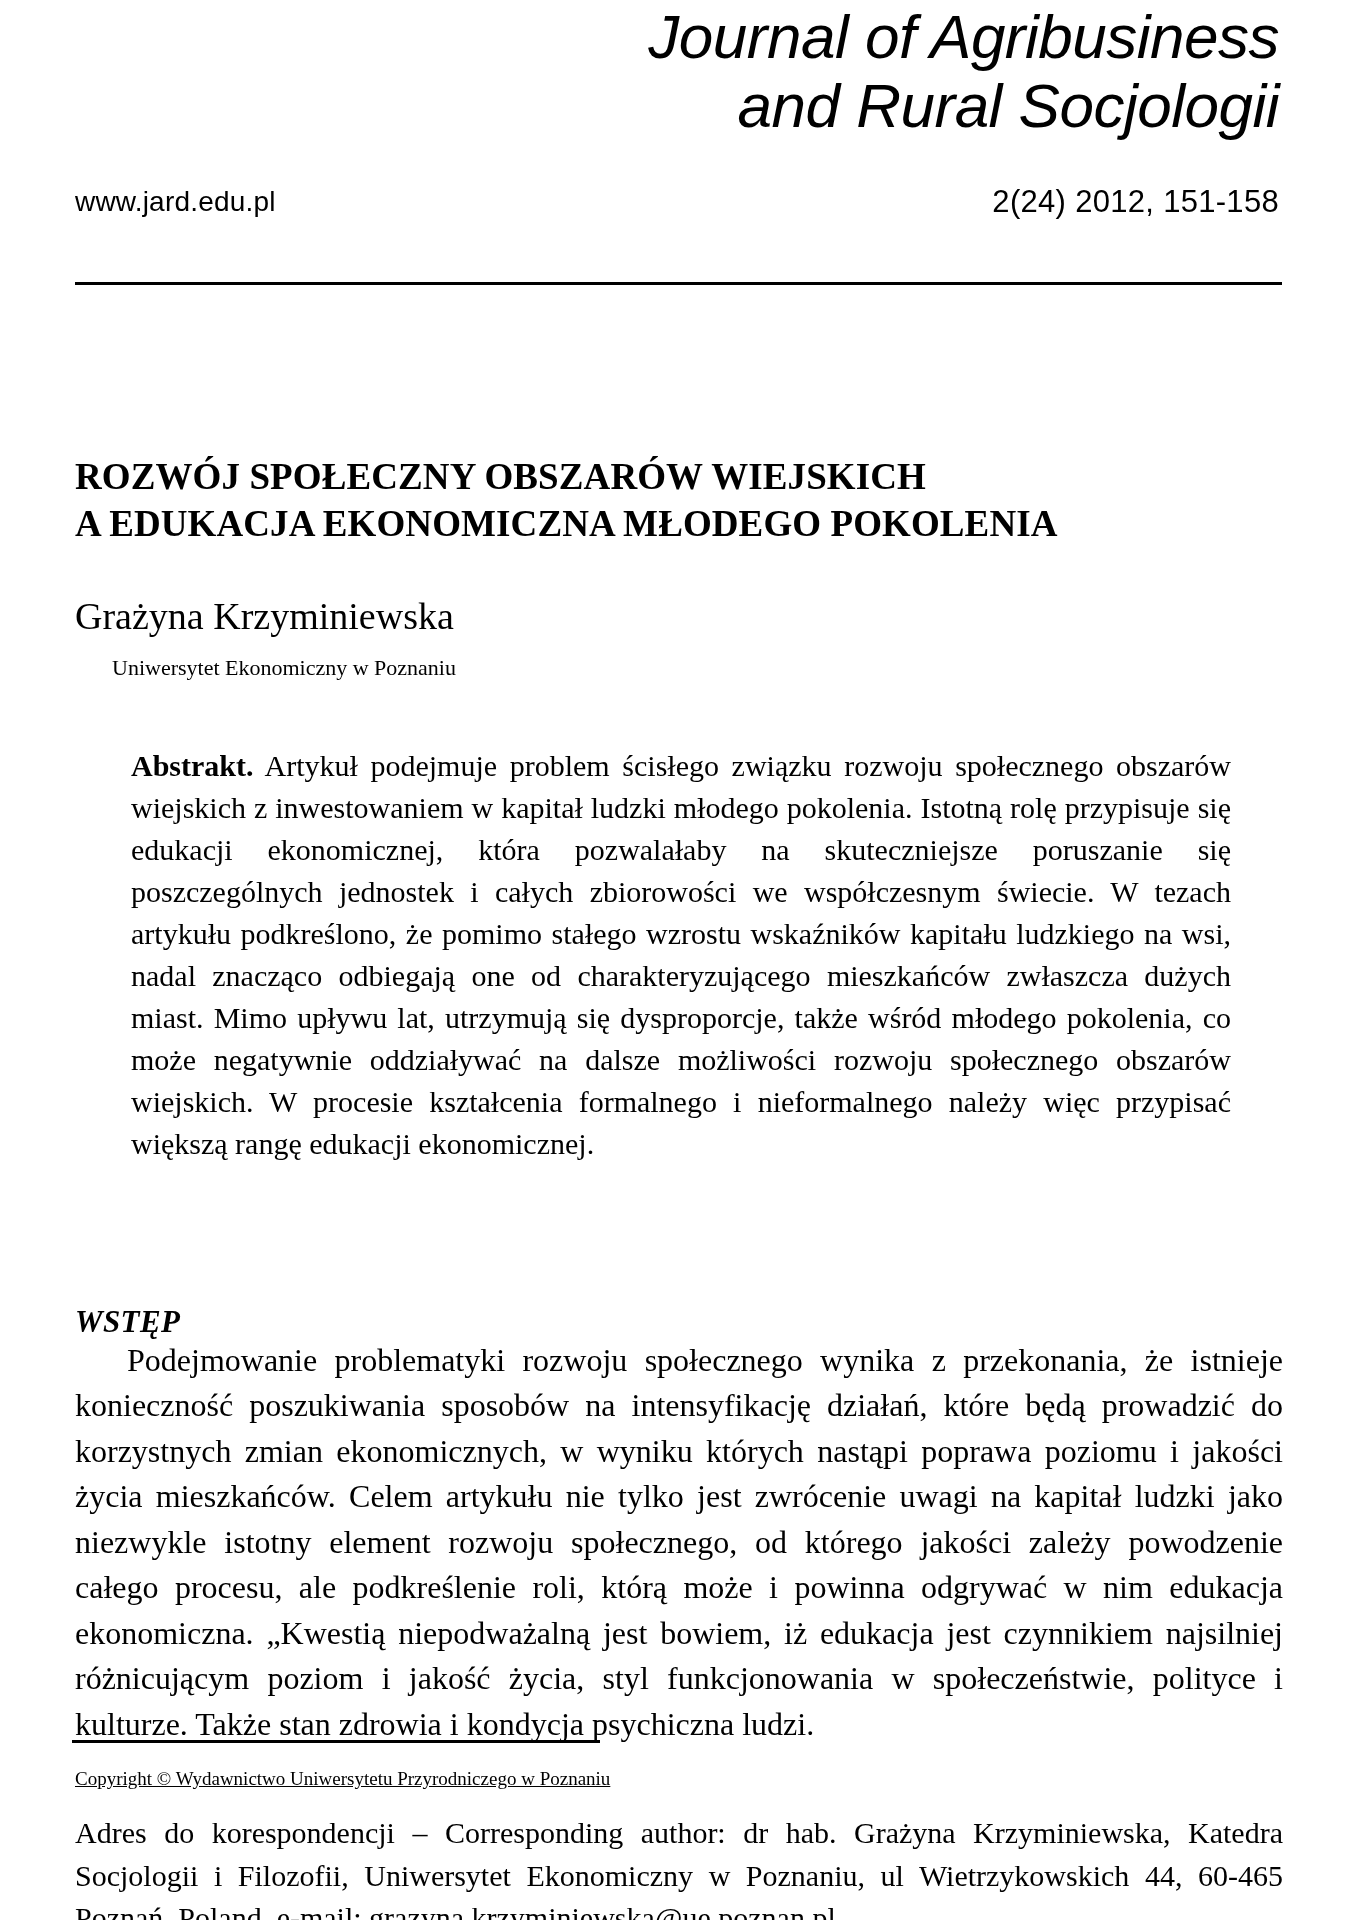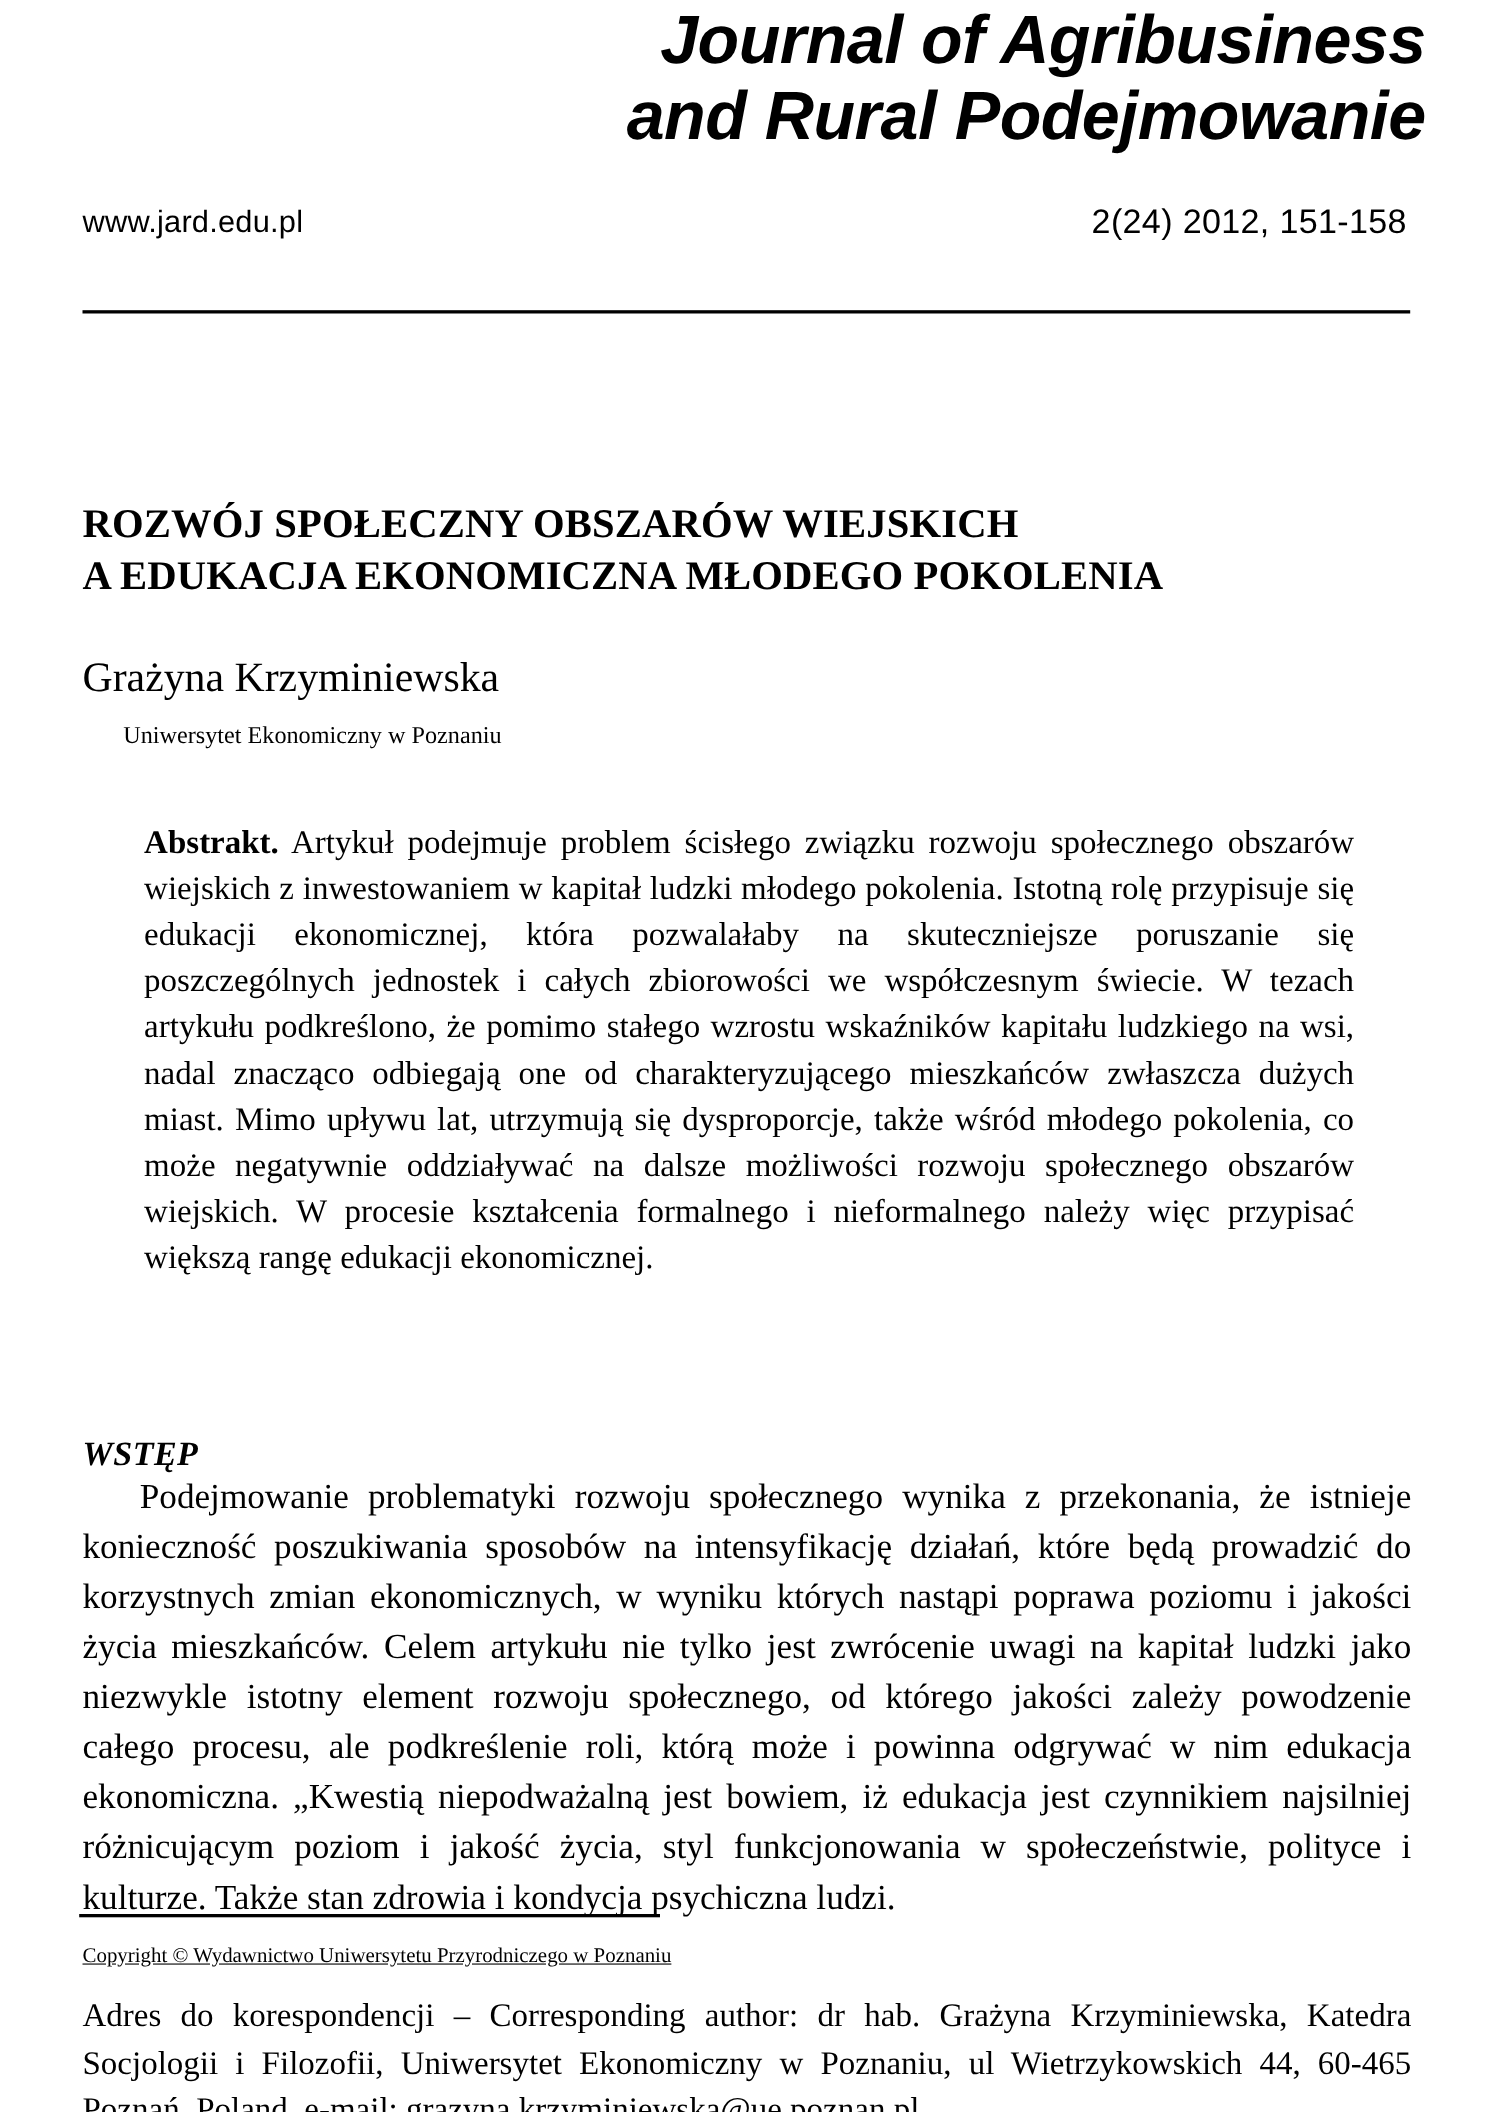--- a/index.html
+++ b/index.html
@@ -37,27 +37,27 @@
     font-family: "Liberation Sans", "DejaVu Sans", sans-serif;
     font-size: 29px;
     line-height: 1.33;
     letter-spacing: 0.2px;
     color: #000;
   }
   .issn-line { display: block; white-space: nowrap; }
 
   .journal-title {
     position: absolute;
-    right: 61px;
+    right: 78px;
     top: 2px;
     text-align: right;
     font-family: "Liberation Sans", "DejaVu Sans", sans-serif;
     font-style: italic;
     font-size: 62px;
-    font-weight: 700;
+    font-weight: 400;
     line-height: 1.12;
     letter-spacing: -0.5px;
     white-space: nowrap;
   }
   .journal-title .jt-line { display: block; }
 
   .masthead-url {
     position: absolute;
     left: 75px;
     top: 186px;
@@ -202,21 +202,21 @@
 </head>
 <body>
 
 <div class="page">
 
   <div class="masthead">
 
 
     <div class="journal-title">
       <span class="jt-line">Journal of Agribusiness</span>
-      <span class="jt-line">and Rural Podejmowanie</span>
+      <span class="jt-line">and Rural Socjologii</span>
     </div>
 
     <div class="masthead-url">www.jard.edu.pl</div>
     <div class="masthead-issue">2(24) 2012, 151-158</div>
 
     <div class="header-rule"></div>
   </div>
 
   <h1 class="article-title">
     <span class="t-line">ROZWÓJ SPOŁECZNY OBSZARÓW WIEJSKICH</span>

